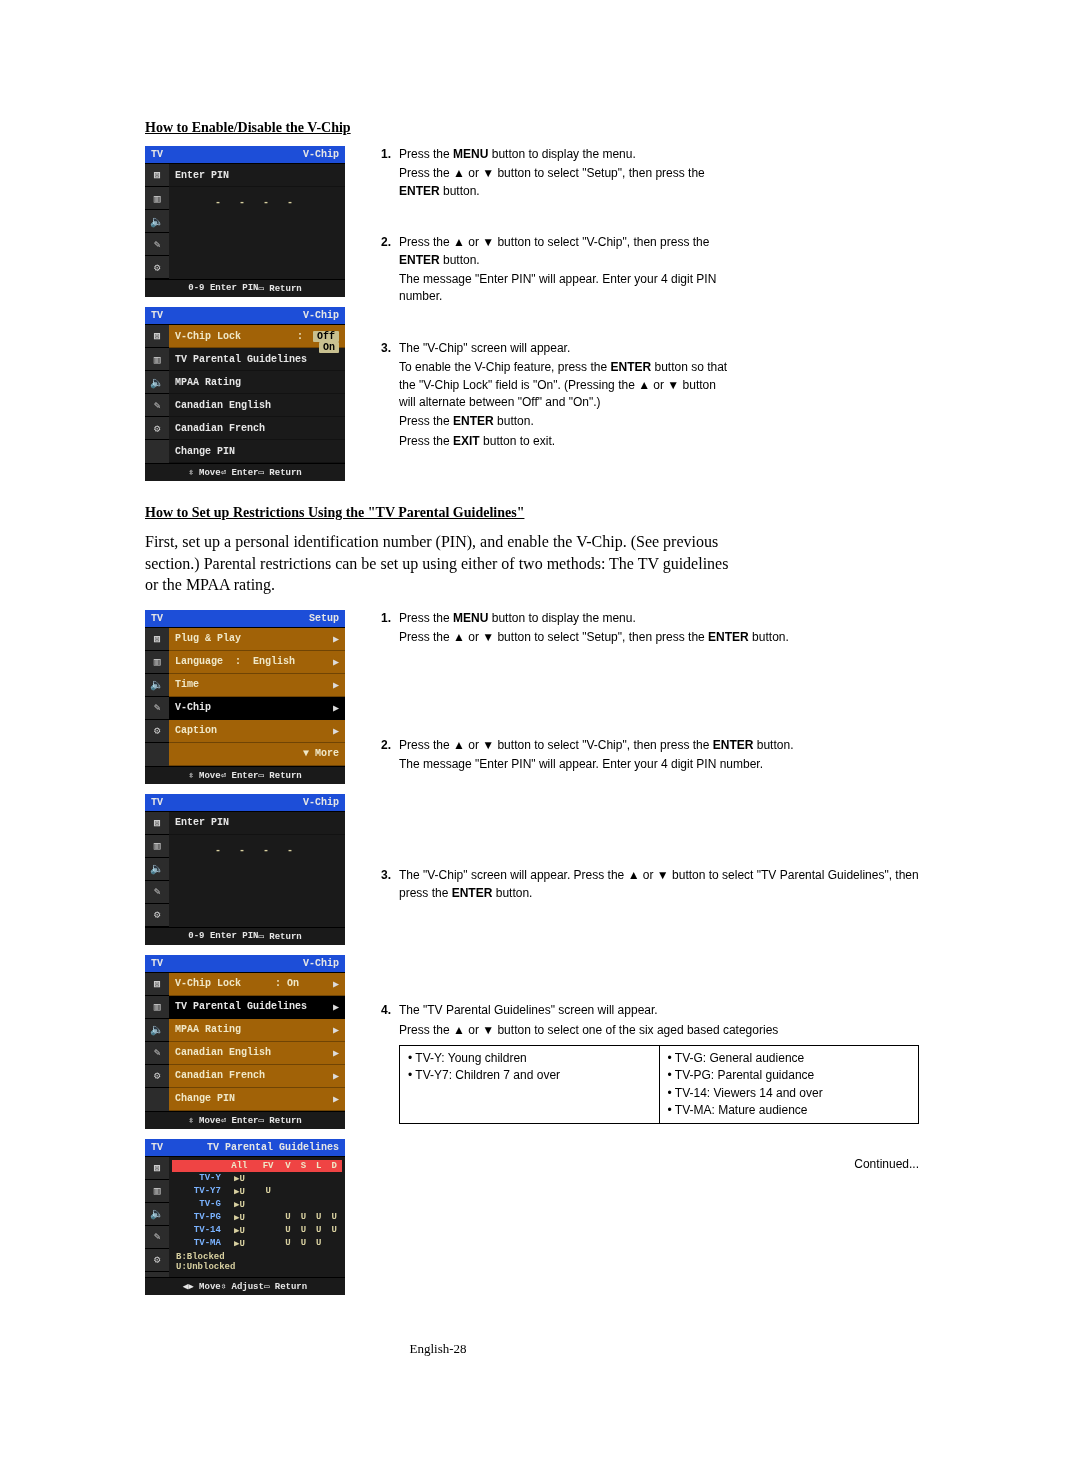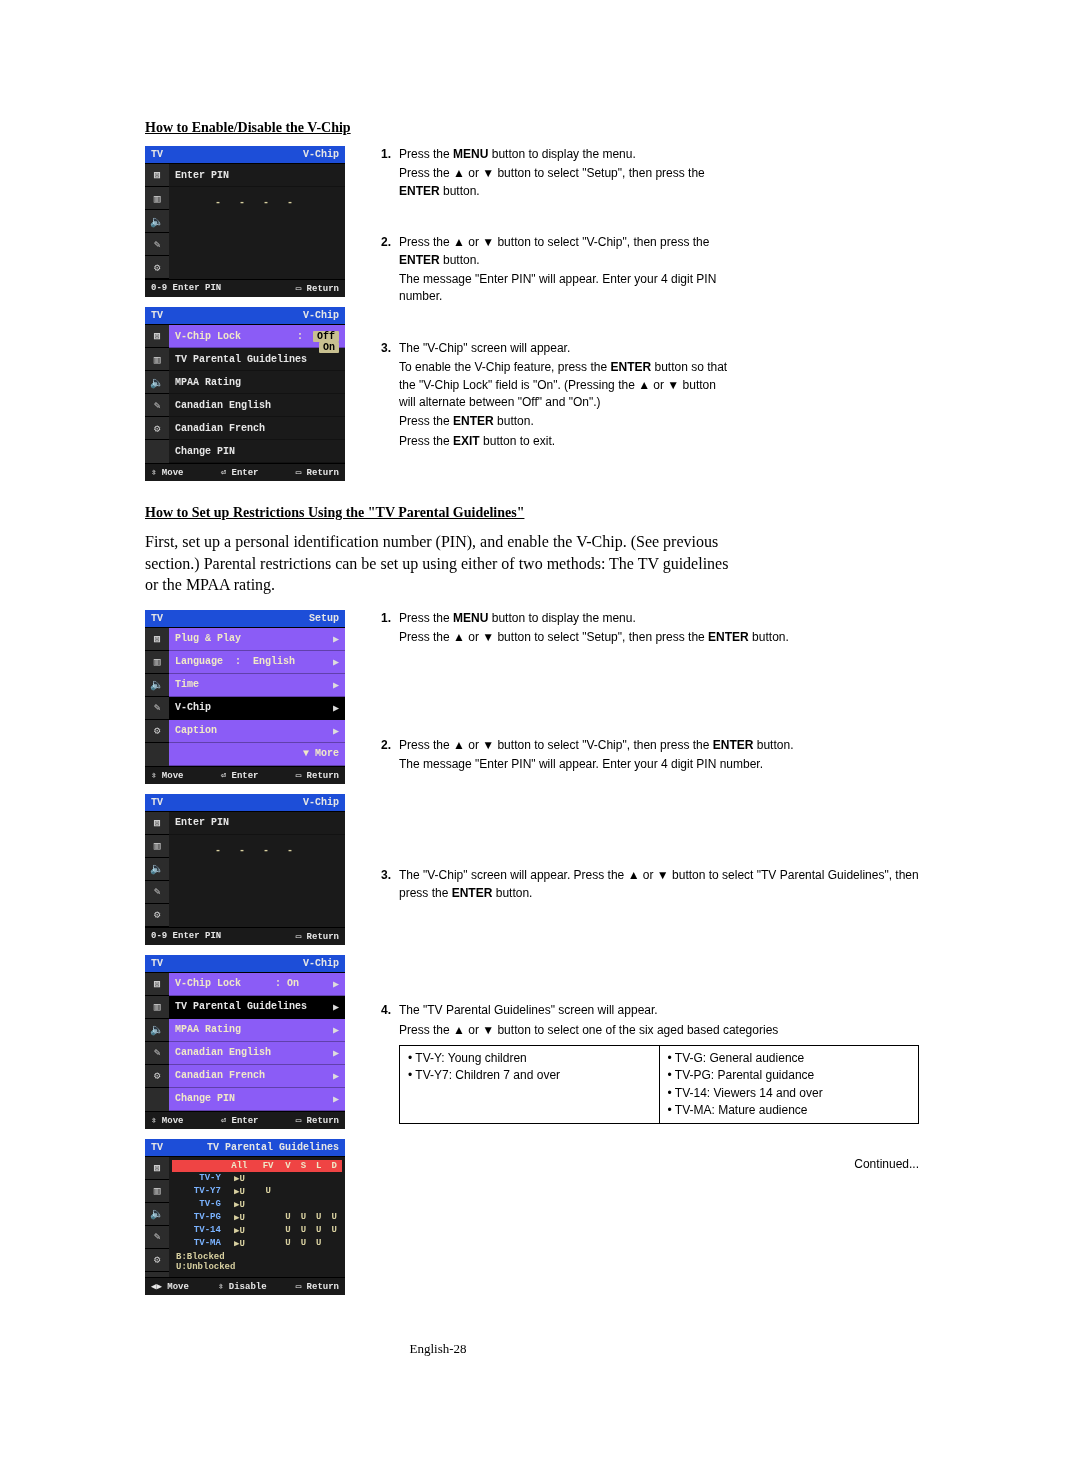--- a/index.html
+++ b/index.html
@@ -101,37 +101,37 @@
   }
   .osd .line {
     padding: 4px 6px;
     display: flex;
     align-items: center;
     min-height: 14px;
     border-bottom: 1px solid rgba(0,0,0,0.3);
     justify-content: space-between;
   }
   .osd .line.hl {
-    background: #8b5cf6;
+    background: #a16207;
     color: #f0e8c8;
   }
   .osd .line .arrow-r {
     color: #ddd;
   }
   .osd .pin-dashes {
     text-align: center;
     letter-spacing: 6px;
     padding: 10px 0 24px 0;
     color: #d8d0a0;
   }
   .osd .footer {
     background: #1a1a1a;
     padding: 3px 6px;
     display: flex;
-    justify-content: space-between;
+    justify-content: center;
     border-top: 1px solid #000;
     font-size: 9px;
   }
   .osd .footer span { white-space: nowrap; }
   .osd .val-badge {
     background: #c8c090;
     color: #000;
     padding: 0 4px;
     border-radius: 1px;
     margin-left: 4px;
@@ -500,21 +500,21 @@
             </tbody>
               </table>
             <div style="color:#d8d0a0;padding:2px 4px;">
               <div>B:Blocked</div>
               <div>U:Unblocked</div>
             </div>
           </div>
         </div>
         <div class="footer">
           <span>◀▶ <span>Move</span></span>
-          <span>⇳ <span>Disable</span></span>
+          <span>⇳ <span>Adjust</span></span>
           <span>▭ <span>Return</span></span>
         </div>
       </div>
 
     </div>
 
     <div class="col-right">
       <div class="step">
         <span class="num">1.</span>
         <div class="body">

